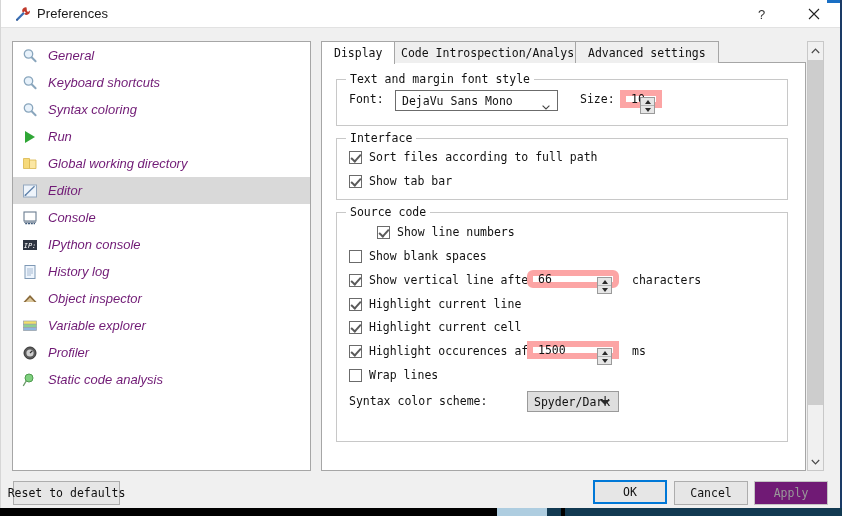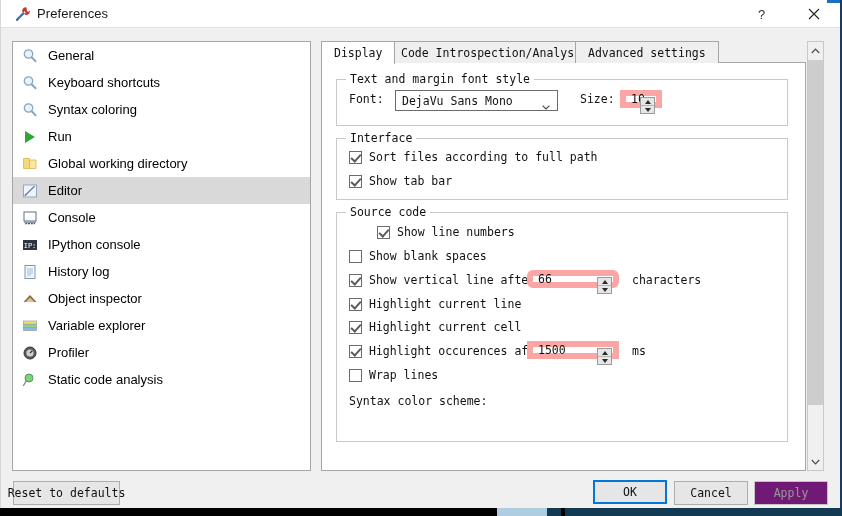--- a/index.html
+++ b/index.html
@@ -64,22 +64,23 @@
     background: #ffffff;
     border: 1px solid #a6a6a6;
     overflow: hidden;
   }
   .side-item {
     position: relative;
     height: 27px;
     display: flex; align-items: center;
     padding-left: 8px;
     font-size: 13px;
-    color: #000000;
-    cursor: default;
+    color: #701a75;
+    cursor: default;
+    font-style: italic;
   }
   .side-item.selected { background: #d9d9d9; }
   .side-ico {
     width: 18px; height: 18px;
     margin-right: 9px;
     flex: 0 0 18px;
     position: relative;
     display: block;
   }
   .side-label { line-height: 1; }
@@ -601,20 +602,24 @@
         </div>
 
         <div class="row mono" style="left:12px; top:155px;">
           <span class="cb"></span>
           <span>Wrap lines</span>
         </div>
 
         <div class="row mono" style="left:12px; top:181px;">
           <span>Syntax color scheme:</span>
         </div>
+        <div class="combo flat" style="position:absolute; left:190px; top:178px; width:92px;">
+          <span>Spyder/Dark</span>
+          <span class="tri"></span>
+        </div>
       </div>
 
     </div>
 
     <div class="vscroll">
       <div class="sb-btn sb-up">
         <svg width="9" height="6" viewBox="0 0 9 6">
             <path d="M0.8 5 L4.5 1.2 L8.2 5" stroke="#4a4a4a" stroke-width="1.2" fill="none"></path>
           </svg>
       </div>

